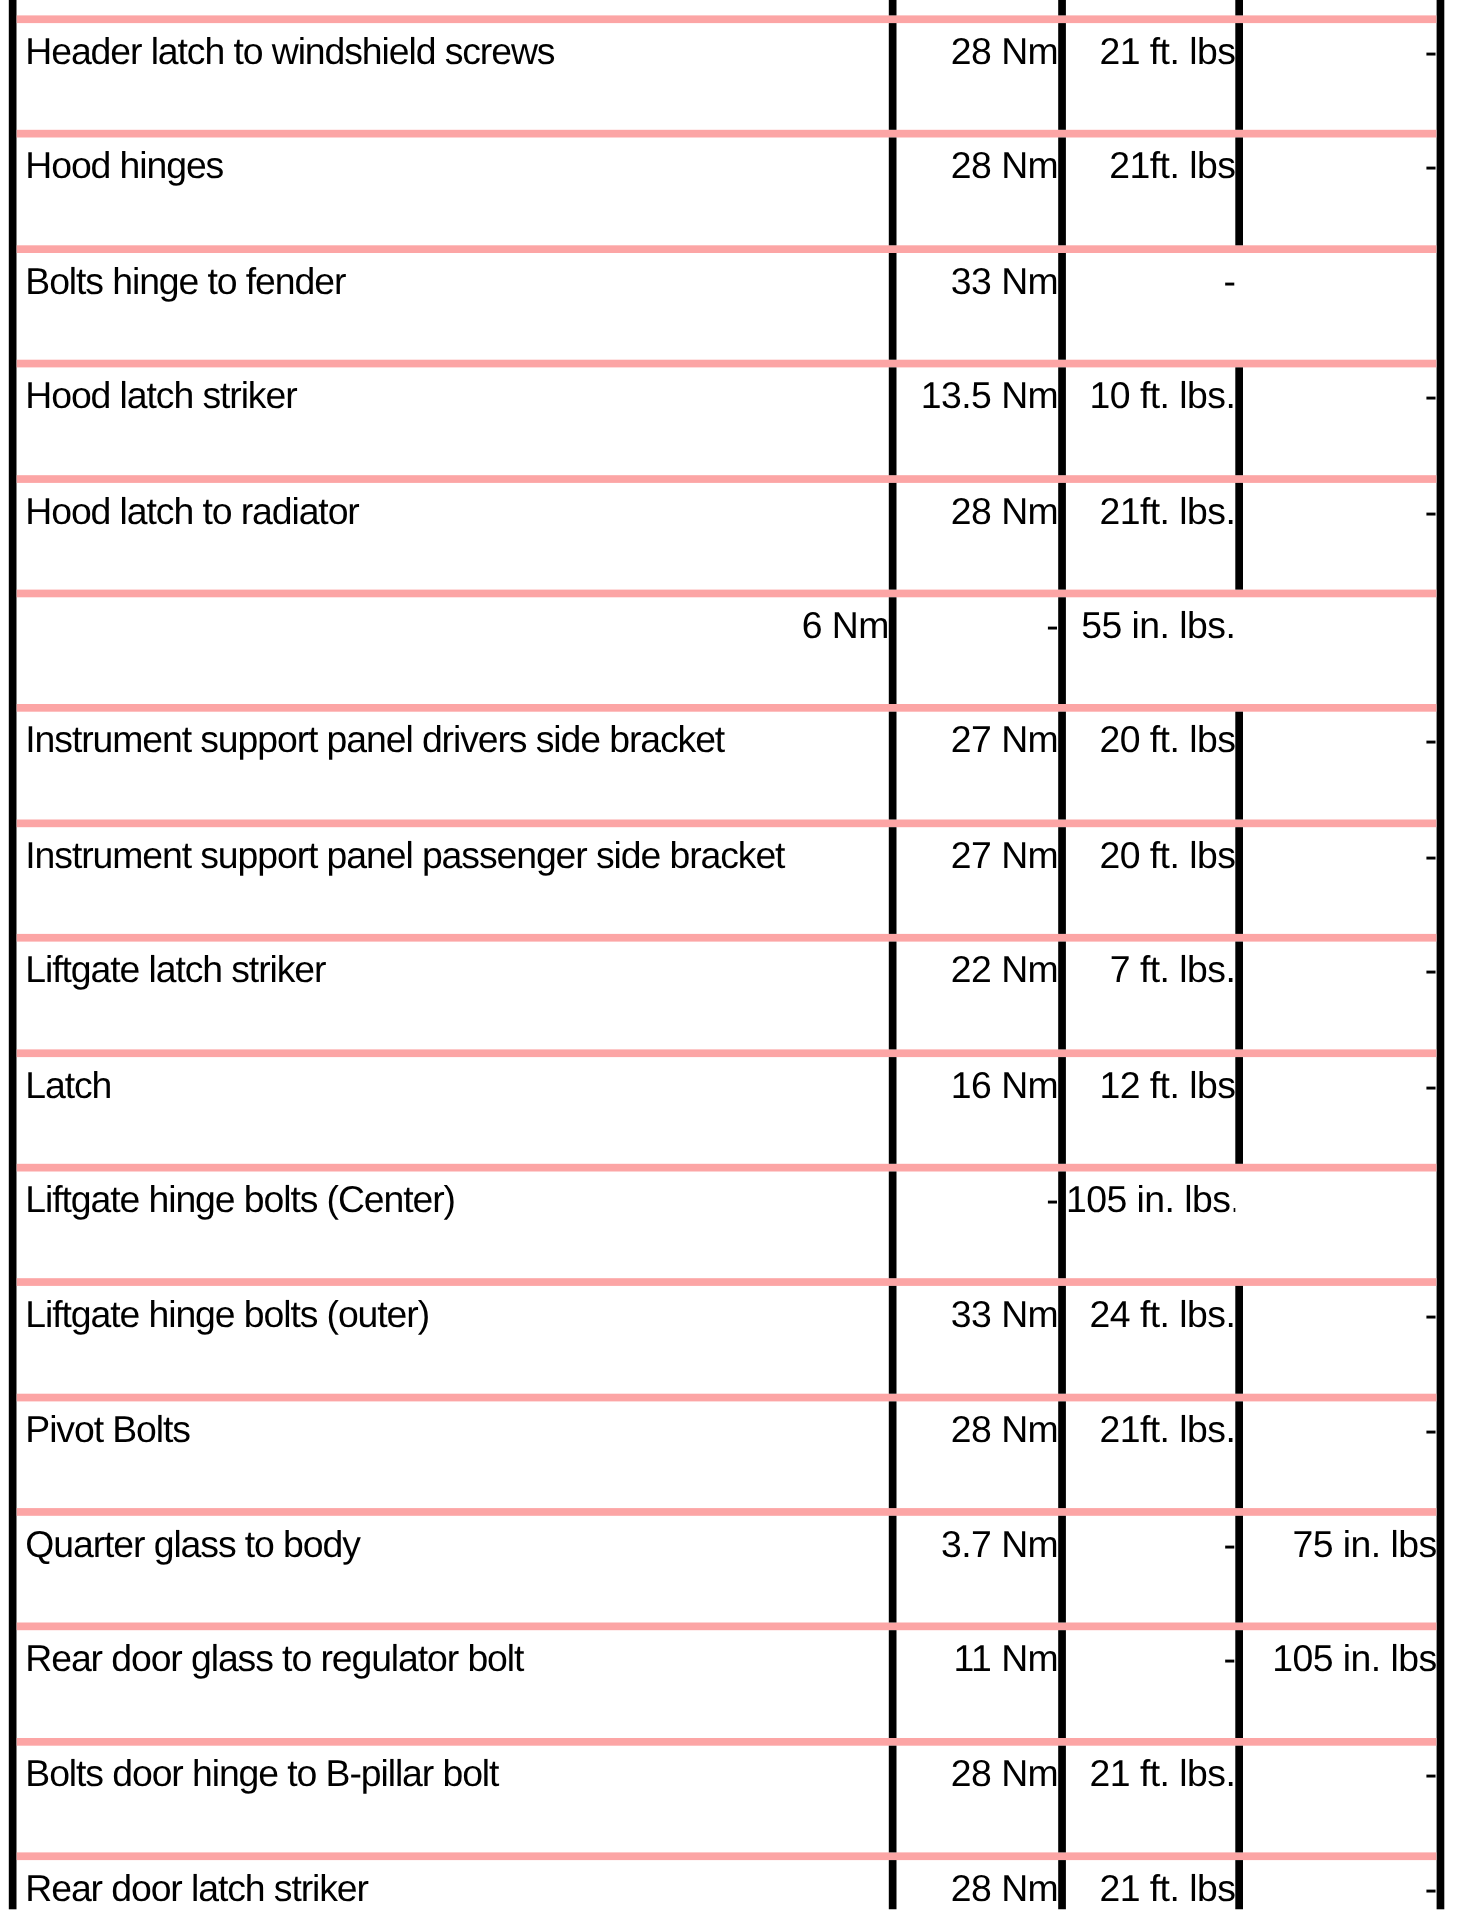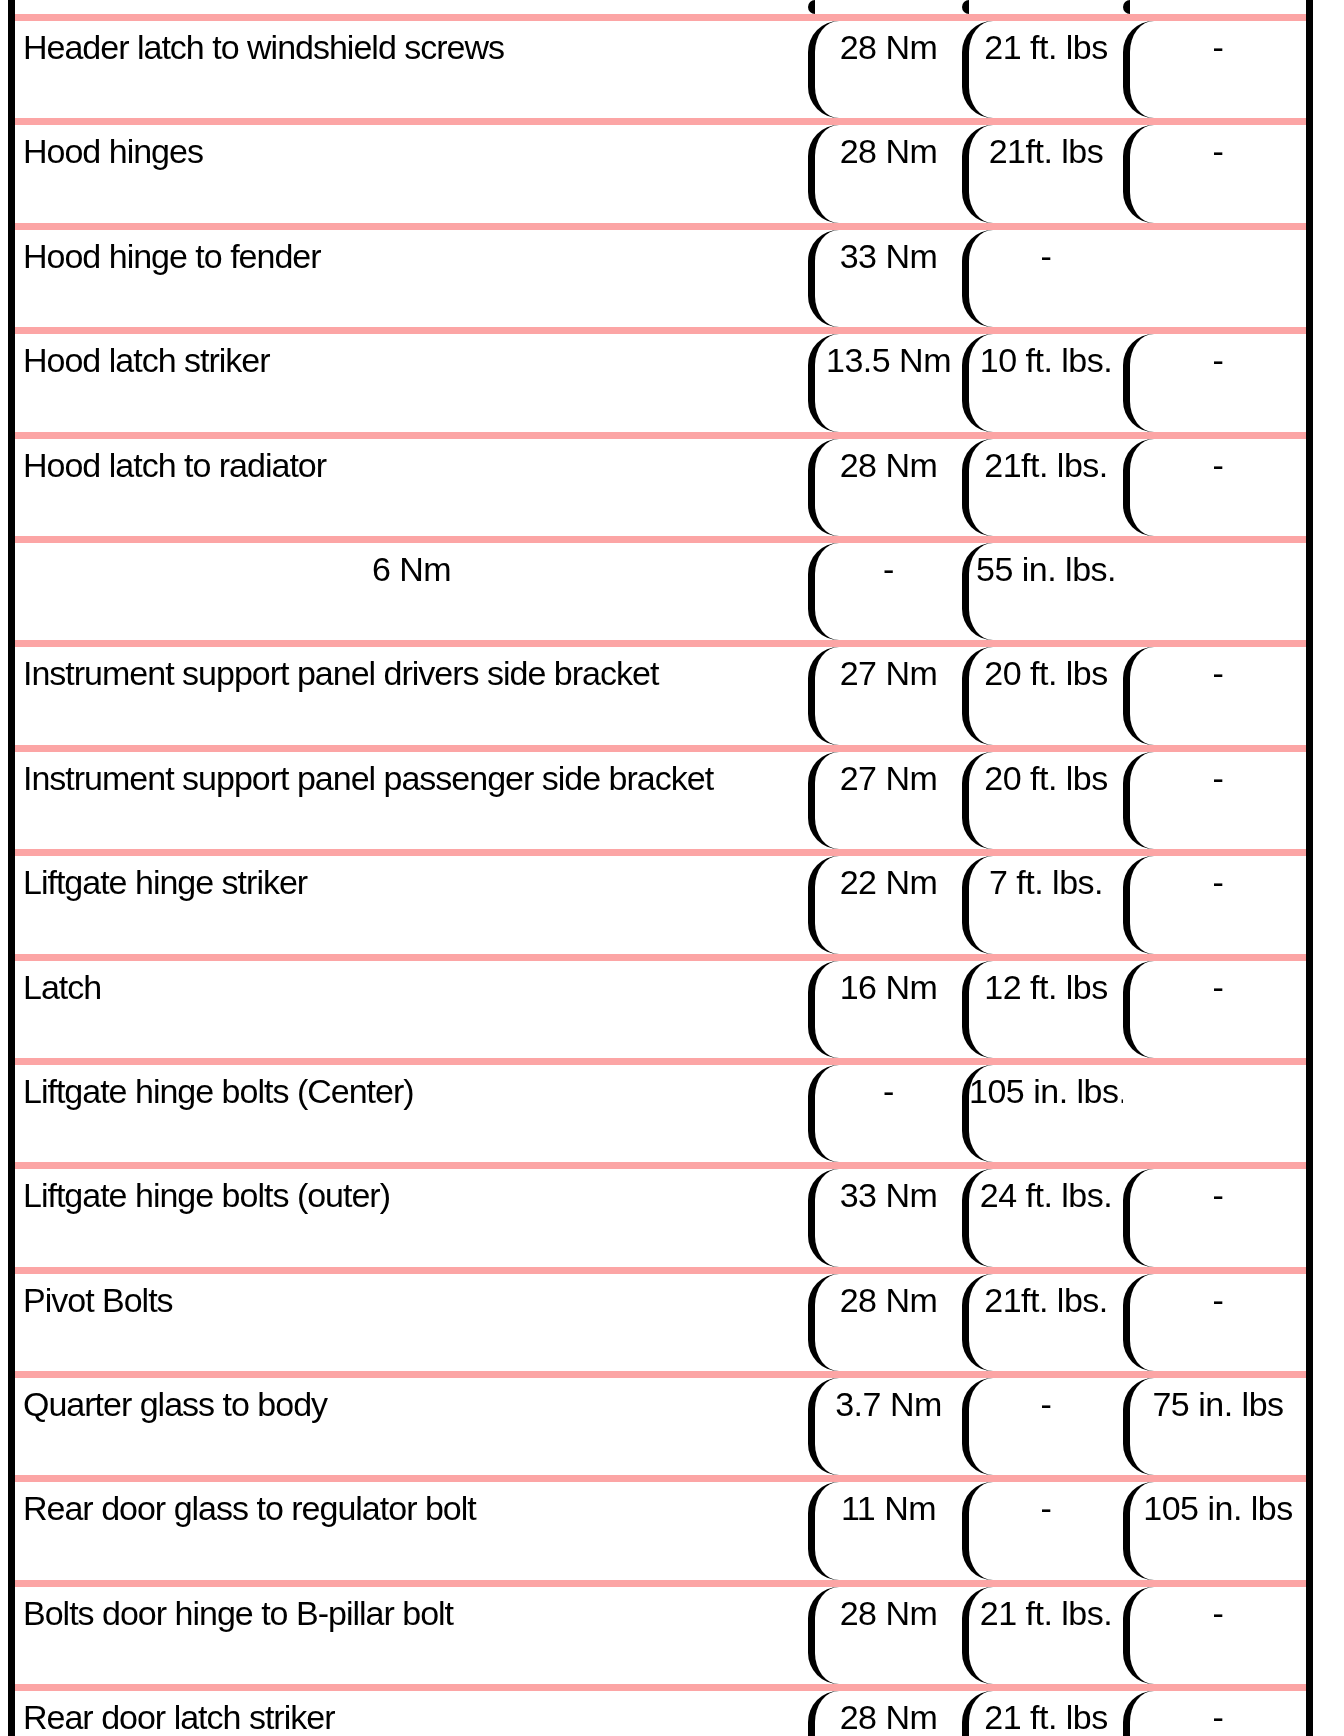--- a/index.html
+++ b/index.html
@@ -52,23 +52,22 @@
     white-space: nowrap;
   }
   .cell:first-child { border-left: none; }
   .c-desc {
     text-align: left;
     padding-left: 8px;
     padding-right: 2px;
     letter-spacing: -1px;
   }
   .c-num {
-    text-align: center;
+    text-align: right;
     letter-spacing: -0.5px;
-    border-radius: 31px;
   }
 </style>
 </head>
 <body>
 
 <div class="page">
   <div class="torque-table">
 
     <div class="t-row partial-top">
       <div class="cell c-desc"></div>
@@ -85,21 +84,21 @@
     </div>
 
     <div class="t-row data">
       <div class="cell c-desc">Hood hinges</div>
       <div class="cell c-num">28 Nm</div>
       <div class="cell c-num">21ft. lbs</div>
       <div class="cell c-num">-</div>
     </div>
 
     <div class="t-row data">
-      <div class="cell c-desc">Hood hinge to fender</div>
+      <div class="cell c-desc">Bolts hinge to fender</div>
       <div class="cell c-num">33 Nm</div>
       <div class="cell c-num">-</div>
     </div>
 
     <div class="t-row data">
       <div class="cell c-desc">Hood latch striker</div>
       <div class="cell c-num">13.5 Nm</div>
       <div class="cell c-num">10 ft. lbs.</div>
       <div class="cell c-num">-</div>
     </div>
@@ -125,21 +124,21 @@
     </div>
 
     <div class="t-row data">
       <div class="cell c-desc">Instrument support panel passenger side bracket</div>
       <div class="cell c-num">27 Nm</div>
       <div class="cell c-num">20 ft. lbs</div>
       <div class="cell c-num">-</div>
     </div>
 
     <div class="t-row data">
-      <div class="cell c-desc">Liftgate hinge striker</div>
+      <div class="cell c-desc">Liftgate latch striker</div>
       <div class="cell c-num">22 Nm</div>
       <div class="cell c-num">7 ft. lbs.</div>
       <div class="cell c-num">-</div>
     </div>
 
     <div class="t-row data">
       <div class="cell c-desc">Latch</div>
       <div class="cell c-num">16 Nm</div>
       <div class="cell c-num">12 ft. lbs</div>
       <div class="cell c-num">-</div>

